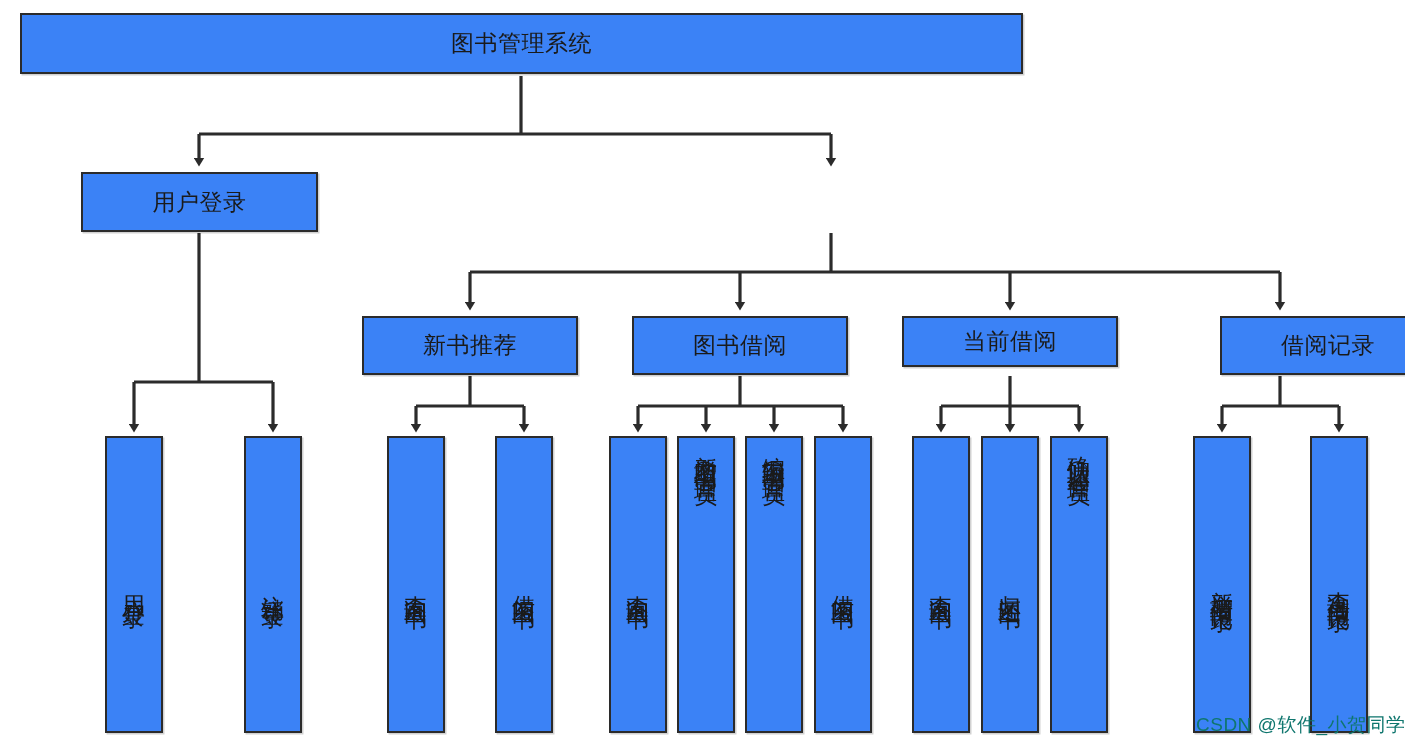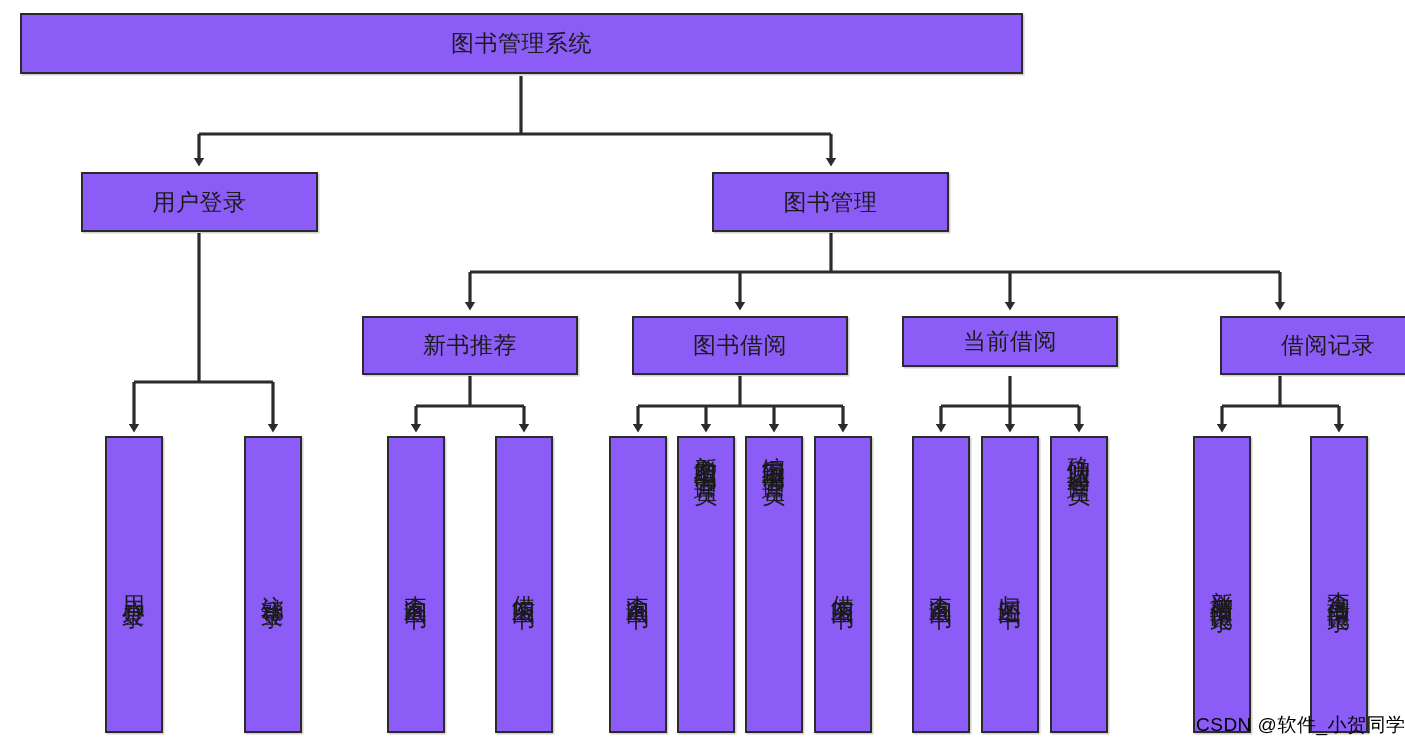--- a/index.html
+++ b/index.html
@@ -24,21 +24,21 @@
     position: absolute;
     left: 0;
     top: 0;
     width: 1405px;
     height: 747px;
   }
   .node-box {
     position: absolute;
     box-sizing: border-box;
     border: 2.5px solid #2b2b2b;
-    background: #8b5cf6;
+    background: #3b82f6;
     box-shadow: 1.5px 1.5px 0 rgba(0,0,0,0.18);
     display: flex;
     align-items: center;
     justify-content: center;
     z-index: 3;
   }
   .node-label {
     color: #1a1a1a;
     font-size: 23px;
     line-height: 1.05;
@@ -62,21 +62,21 @@
     padding-top: 0;
   }
   .node-box.vertical.center-v {
     align-items: center;
   }
   .watermark {
     position: absolute;
     left: 1196px;
     top: 712px;
     font-size: 19px;
-    color: #000000;
+    color: #0f766e;
     letter-spacing: 0.5px;
     white-space: nowrap;
     z-index: 5;
     font-family: "Liberation Sans", "DejaVu Sans", sans-serif;
   }
 </style>
 </head>
 <body>
 
 <div id="diagram-root">
@@ -148,23 +148,20 @@
   </svg>
 
   <div class="node-box horizontal" style="left:20px; top:13px; width:1003px; height:61px;">
     <span class="node-label">图书管理系统</span>
   </div>
 
   <div class="node-box horizontal" style="left:81px; top:172px; width:237px; height:60px;">
     <span class="node-label">用户登录</span>
   </div>
 
-  <div class="node-box horizontal" style="left:712px; top:172px; width:237px; height:60px;">
-    <span class="node-label">图书管理</span>
-  </div>
 
   <div class="node-box horizontal" style="left:362px; top:316px; width:216px; height:59px;">
     <span class="node-label">新书推荐</span>
   </div>
 
   <div class="node-box horizontal" style="left:632px; top:316px; width:216px; height:59px;">
     <span class="node-label">图书借阅</span>
   </div>
 
   <div class="node-box horizontal" style="left:902px; top:316px; width:216px; height:51px;">

